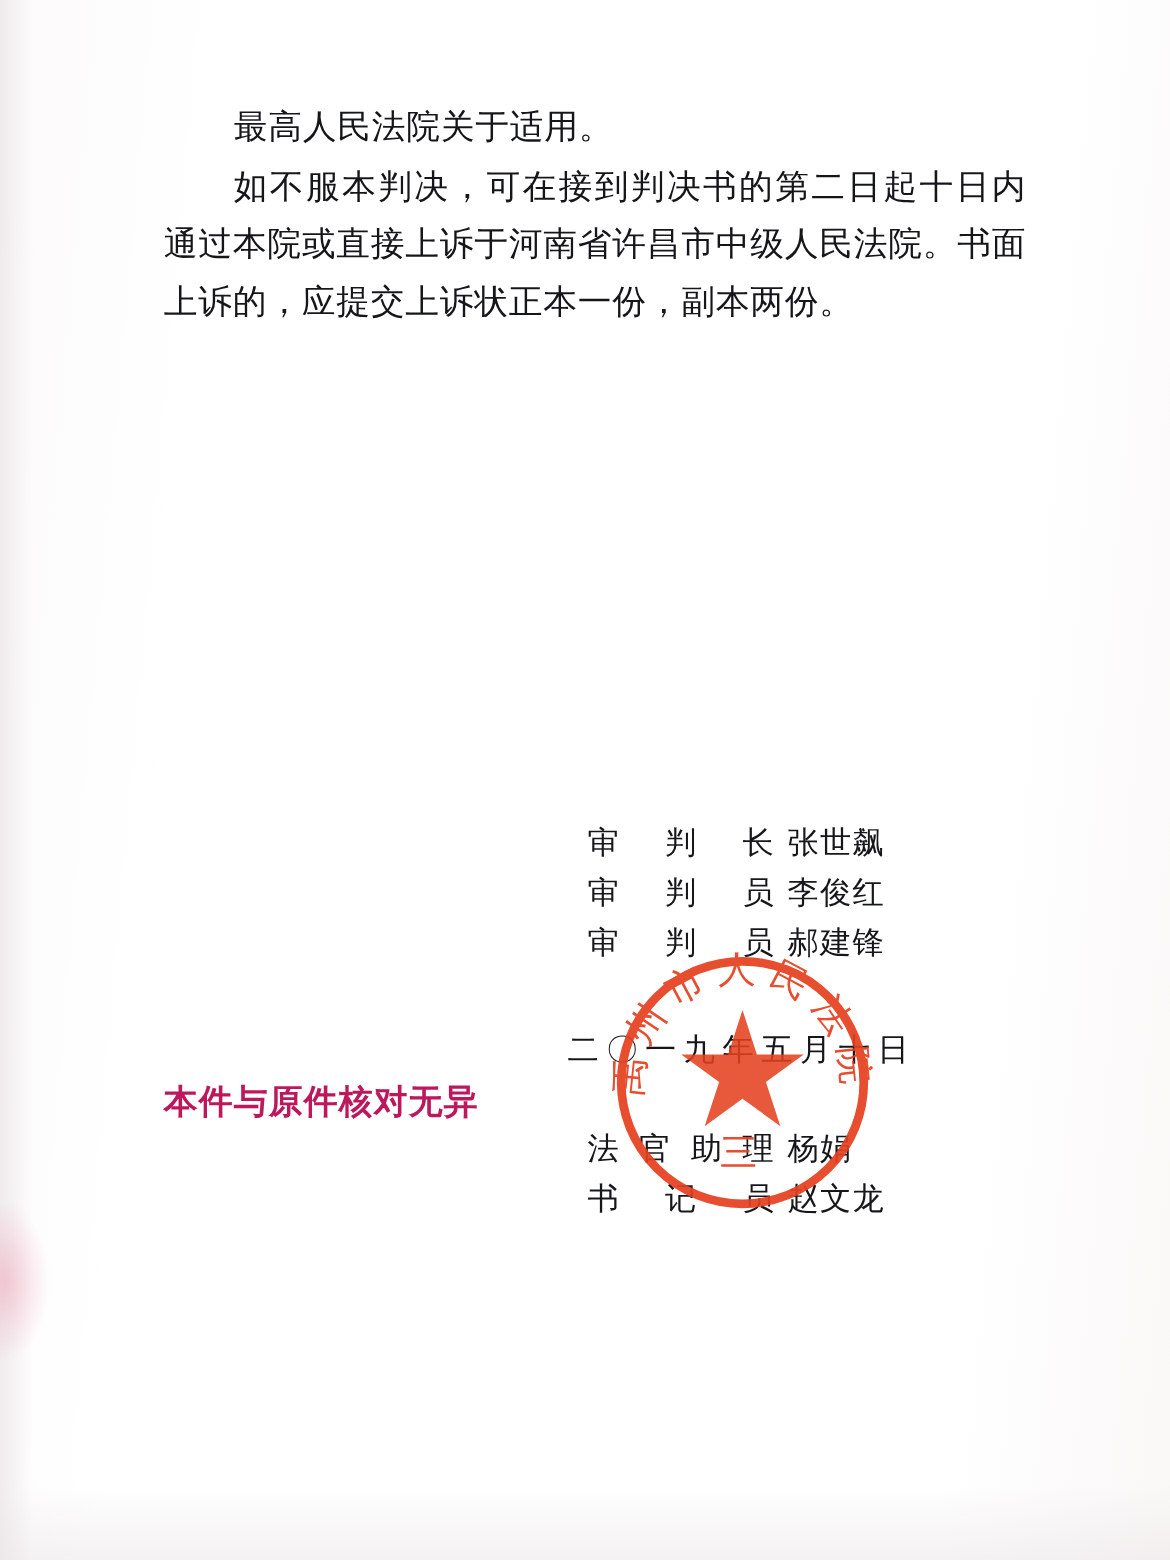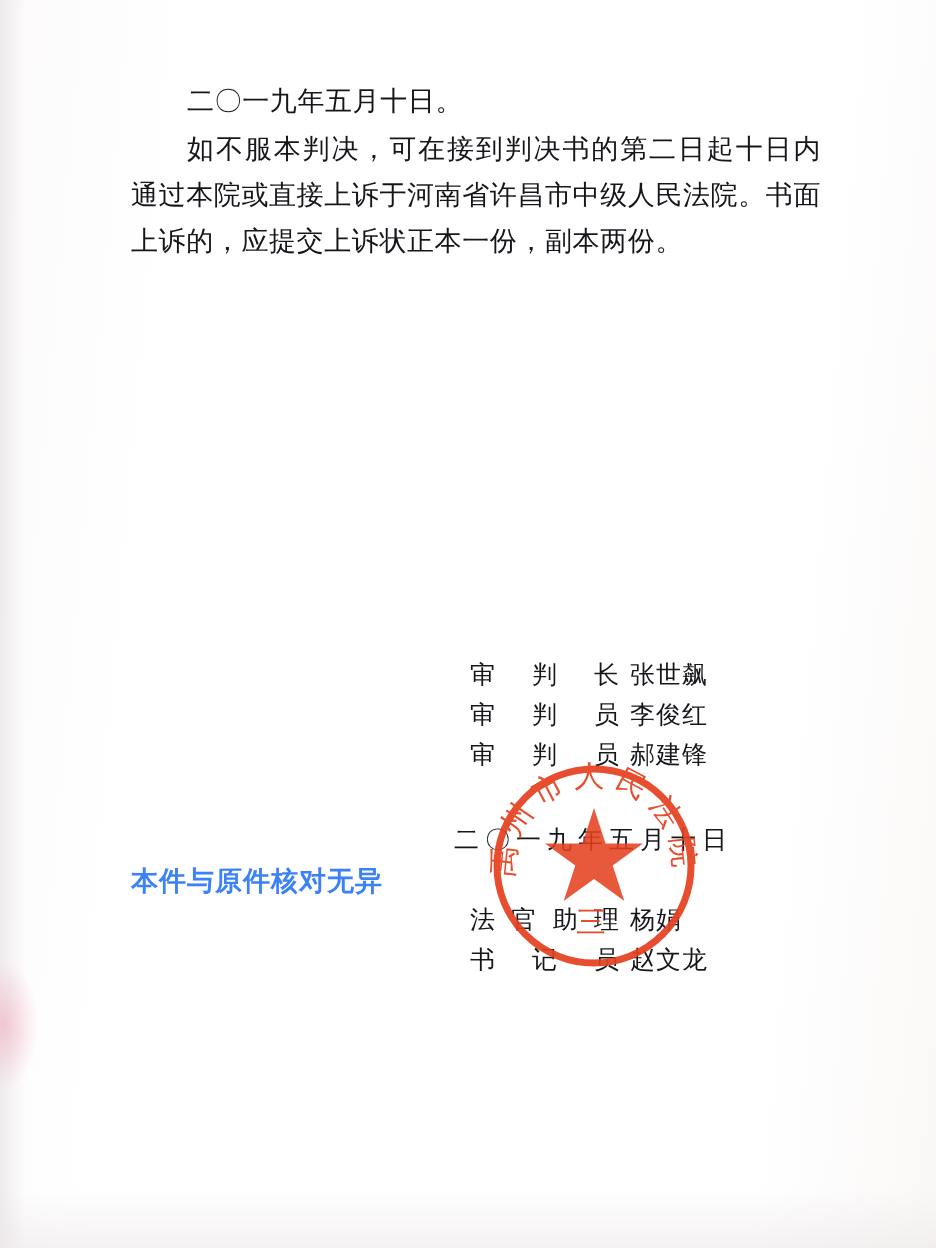--- a/index.html
+++ b/index.html
@@ -110,21 +110,21 @@
   }
 
   
   .verify-note {
     position: absolute;
     left: 131px;
     top: 863px;
     font-size: 27px;
     font-weight: 700;
     letter-spacing: 1px;
-    color: #3b82f6;
+    color: #be185d;
     font-family: "Liberation Sans", "DejaVu Sans", sans-serif;
   }
 
   
   .seal {
     position: absolute;
     left: 488px;
     top: 760px;
     width: 212px;
     height: 212px;
@@ -136,21 +136,21 @@
 <body>
 
 <div class="paper"></div>
 <div class="edge-tint-left"></div>
 <div class="edge-tint-bottom"></div>
 <div class="pink-smudge"></div>
 
 <div class="page">
 
   <div class="doc-body">
-    <p class="para indent">二〇一九年五月十日。</p>
+    <p class="para indent">最高人民法院关于适用。</p>
     <p class="para indent">如不服本判决，可在接到判决书的第二日起十日内通过本院或直接上诉于河南省许昌市中级人民法院。书面上诉的，应提交上诉状正本一份，副本两份。</p>
   </div>
 
   <div class="signatures">
     <div class="sig-row">
       <div class="sig-role">
         <span>审</span>
         <span>判</span>
         <span>长</span>
       </div>

